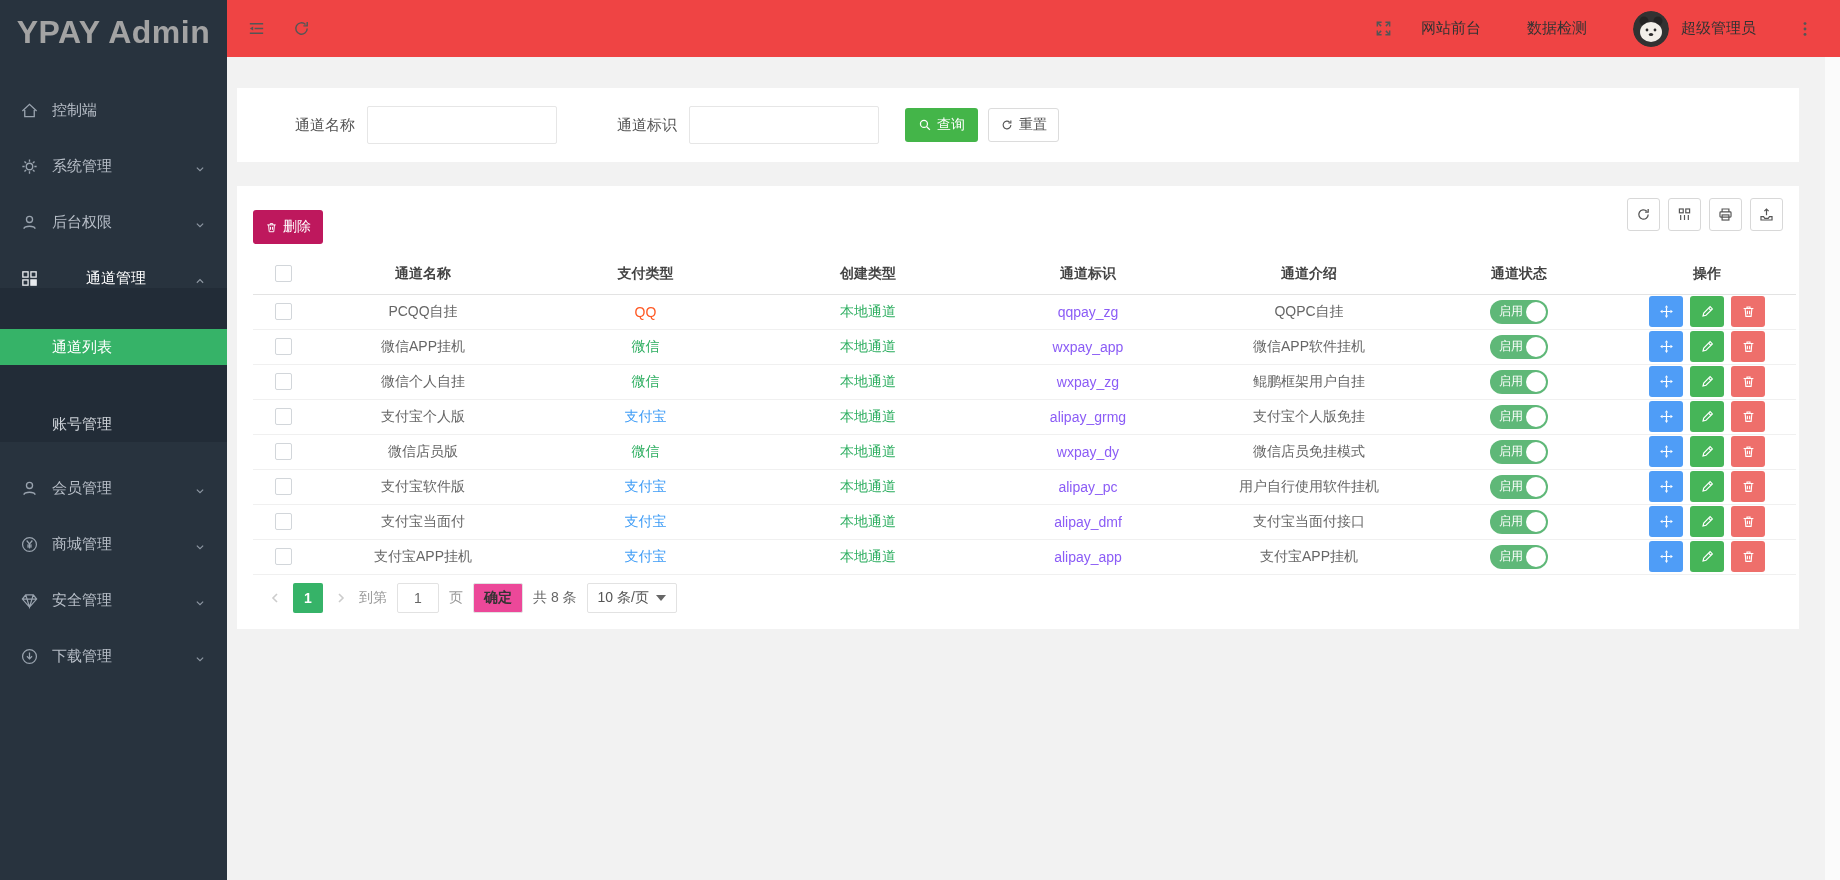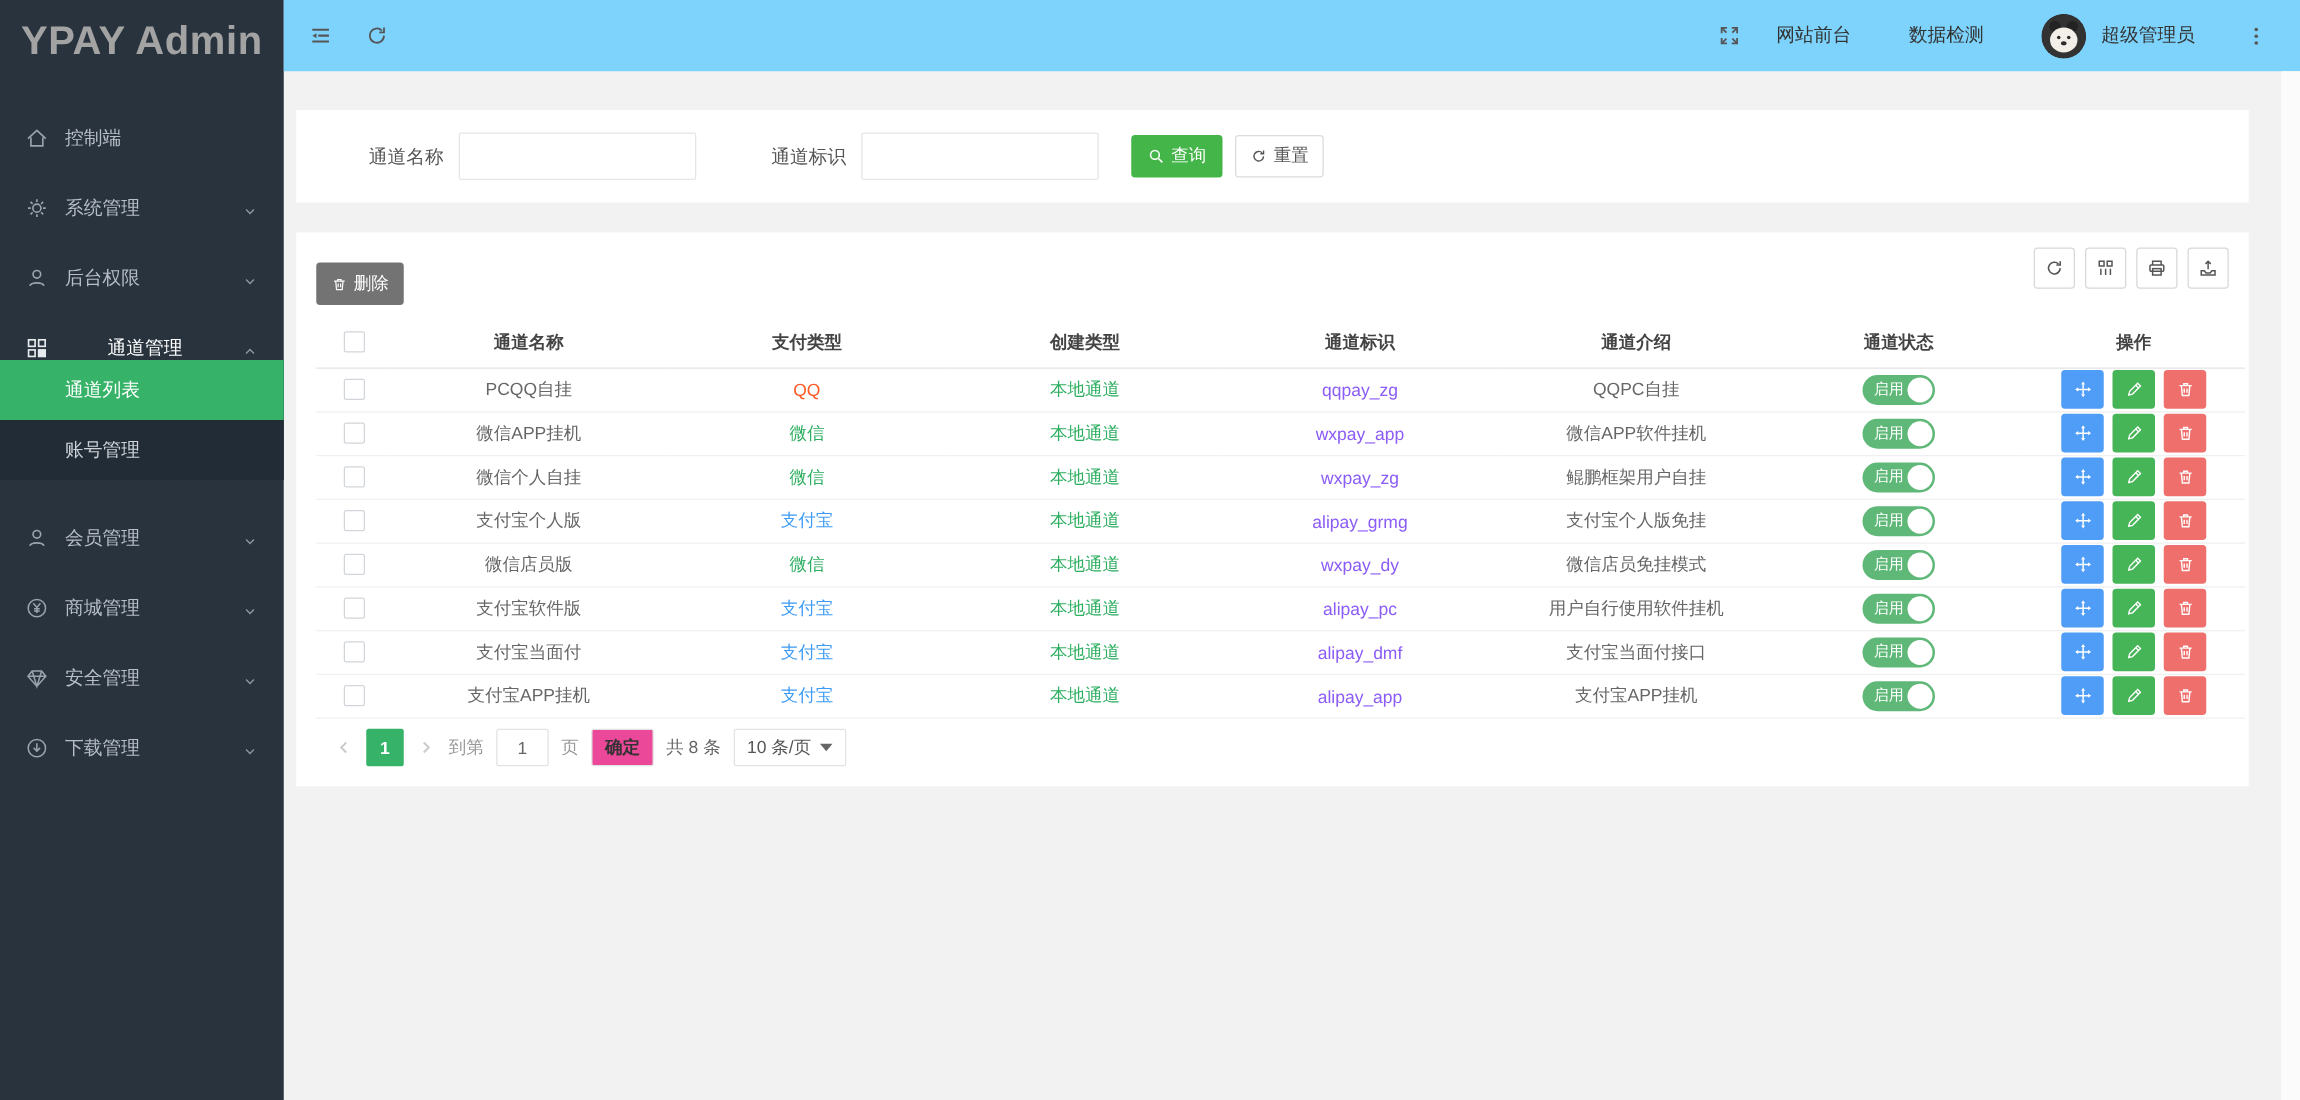--- a/index.html
+++ b/index.html
@@ -20,27 +20,27 @@
           color: #a3a3a3; font-size: 32px; font-weight: bold; letter-spacing: 0.5px; }
   .menu-item { height: 56px; display: flex; align-items: flex-end; padding: 0 20px;
                color: #b7bec7; font-size: 15px; cursor: pointer; }
   .menu-item .mi-icon { width: 19px; height: 19px; margin-right: 13px; color: #99a3ae; }
   .menu-item .mi-icon svg { width: 19px; height: 19px; }
   .menu-item .chev { margin-left: auto; color: #8e98a3; }
   .menu-item .chev svg { width: 14px; height: 14px; }
   .menu-item.parent-active { color: #fff; gap: 34px; }
   .menu-item.parent-active .mi-icon { color: #e8ebee; }
   .submenu { background: #222c37; }
-  .submenu-item { height: 48px; display: flex; align-items: center; padding-left: 52px;
-                  color: #cdd2d8; font-size: 15px; cursor: pointer; }
+  .submenu-item { height: 36px; display: flex; align-items: center; padding-left: 52px;
+                  color: #cdd2d8; font-size: 15px; cursor: pointer; margin-top: 41px; }
   .submenu-item.active { background: #36b368; color: #fff; }
 
   
   .main-col { flex: 1; display: flex; flex-direction: column; min-width: 0; }
-  .topbar { height: 57px; background: #7dd3fc; display: flex; align-items: center; padding: 0 20px; flex-shrink: 0; }
+  .topbar { height: 57px; background: #ef4444; display: flex; align-items: center; padding: 0 20px; flex-shrink: 0; }
   .tb-icon { color: #555; cursor: pointer; }
   .tb-icon svg { width: 19px; height: 19px; }
   .tb-refresh { margin-left: 26px; }
   .tb-right { margin-left: auto; display: flex; align-items: center; }
   .tb-fullscreen { margin-right: 28px; color: #555; }
   .tb-link { color: #333; font-size: 15px; margin-right: 46px; cursor: pointer; }
   .avatar { width: 36px; height: 36px; border-radius: 50%; overflow: hidden; margin-right: 12px; cursor: pointer; }
   .avatar svg { width: 36px; height: 36px; }
   .username { color: #333; font-size: 15px; margin-right: 40px; cursor: pointer; }
   .tb-more { color: #555; margin-right: 6px; }
@@ -57,21 +57,21 @@
   .gap-lg { margin-left: 60px; }
   .btn { display: inline-flex; align-items: center; justify-content: center; height: 34px;
          border-radius: 3px; font-size: 14px; cursor: pointer; border: none; white-space: nowrap; }
   .btn svg { width: 14px; height: 14px; margin-right: 5px; }
   .btn-query { background: #44b549; color: #fff; padding: 0 13px; margin-left: 26px; }
   .btn-reset { background: #fff; color: #555; border: 1px solid #dcdcdc; padding: 0 11px; margin-left: 10px; }
 
   
   .main-card { background: #fff; padding: 24px 16px 16px 16px; }
   .card-toolbar { display: flex; align-items: flex-start; margin-bottom: 10px; }
-  .btn-delete { background: #737373; color: #fff; padding: 0 12px; height: 34px; }
+  .btn-delete { background: #be185d; color: #fff; padding: 0 12px; height: 34px; }
   .btn-delete svg { width: 13px; height: 13px; }
   .tool-icons { margin-left: auto; display: flex; gap: 8px; margin-top: -12px; }
   .icon-btn { width: 33px; height: 33px; border: 1px solid #d8d8d8; border-radius: 3px; background: #fff;
               display: flex; align-items: center; justify-content: center; color: #555; cursor: pointer; }
   .icon-btn svg { width: 17px; height: 17px; }
 
   
   table { width: 100%; border-collapse: collapse; table-layout: fixed; }
   th { height: 40px; font-size: 14px; font-weight: bold; color: #444;
        border-bottom: 1px solid #e3e3e3; text-align: center; }

